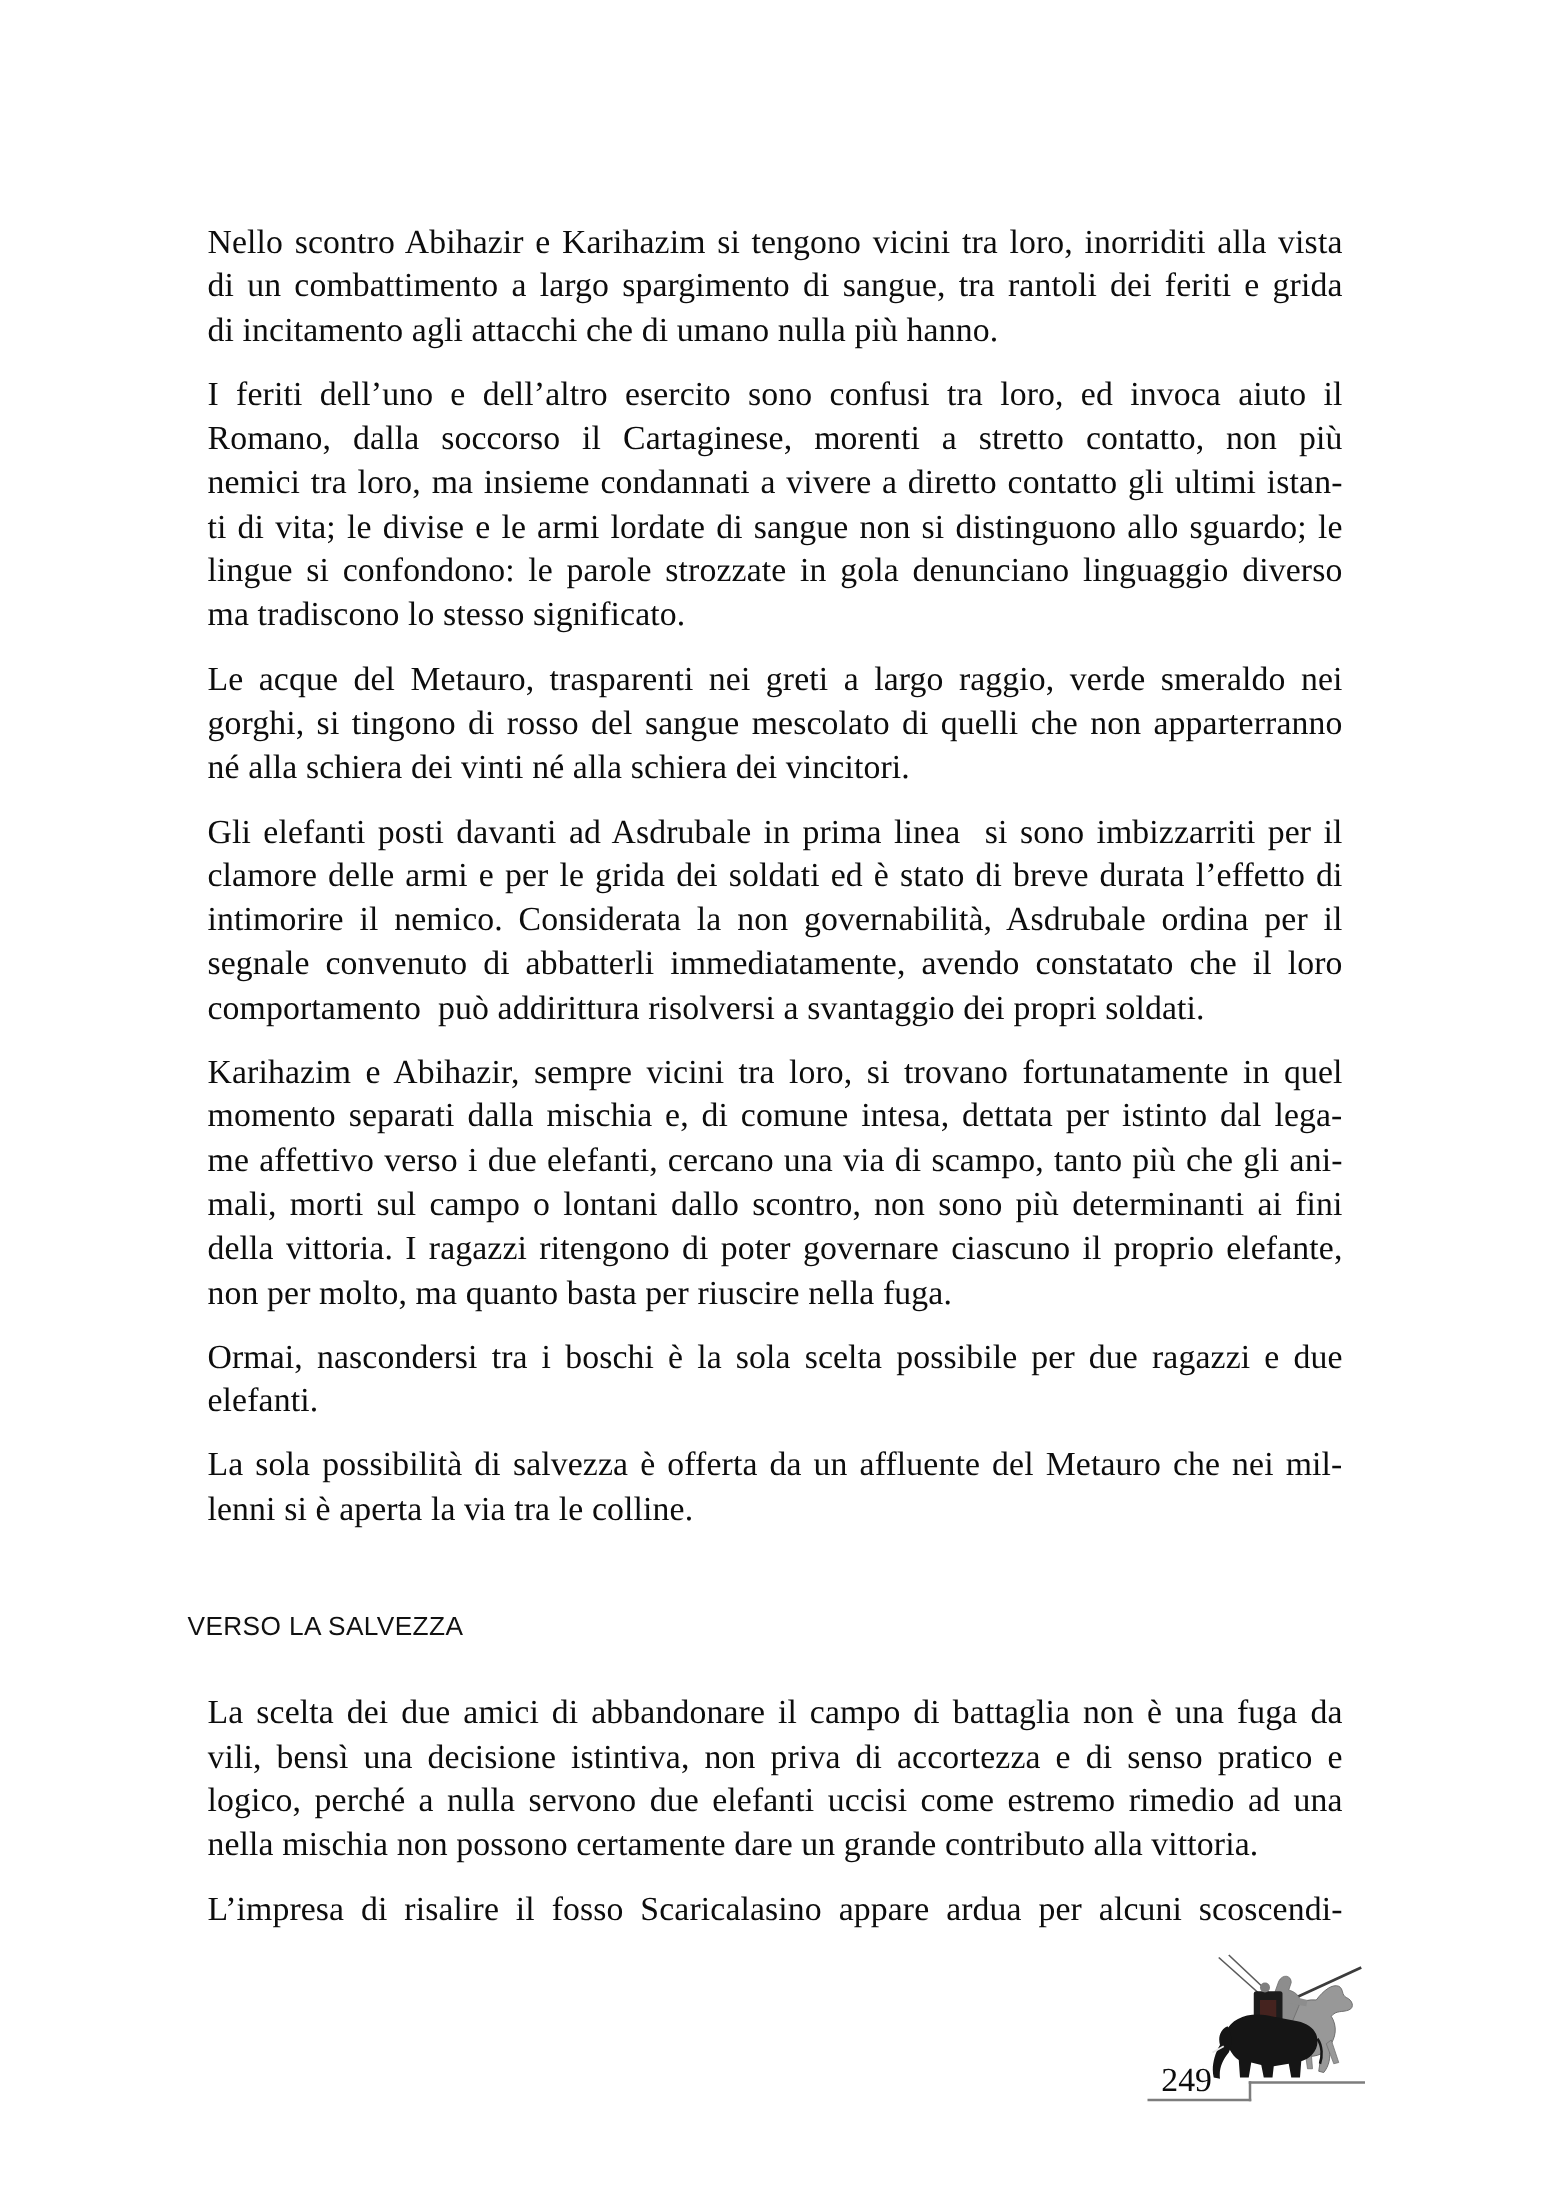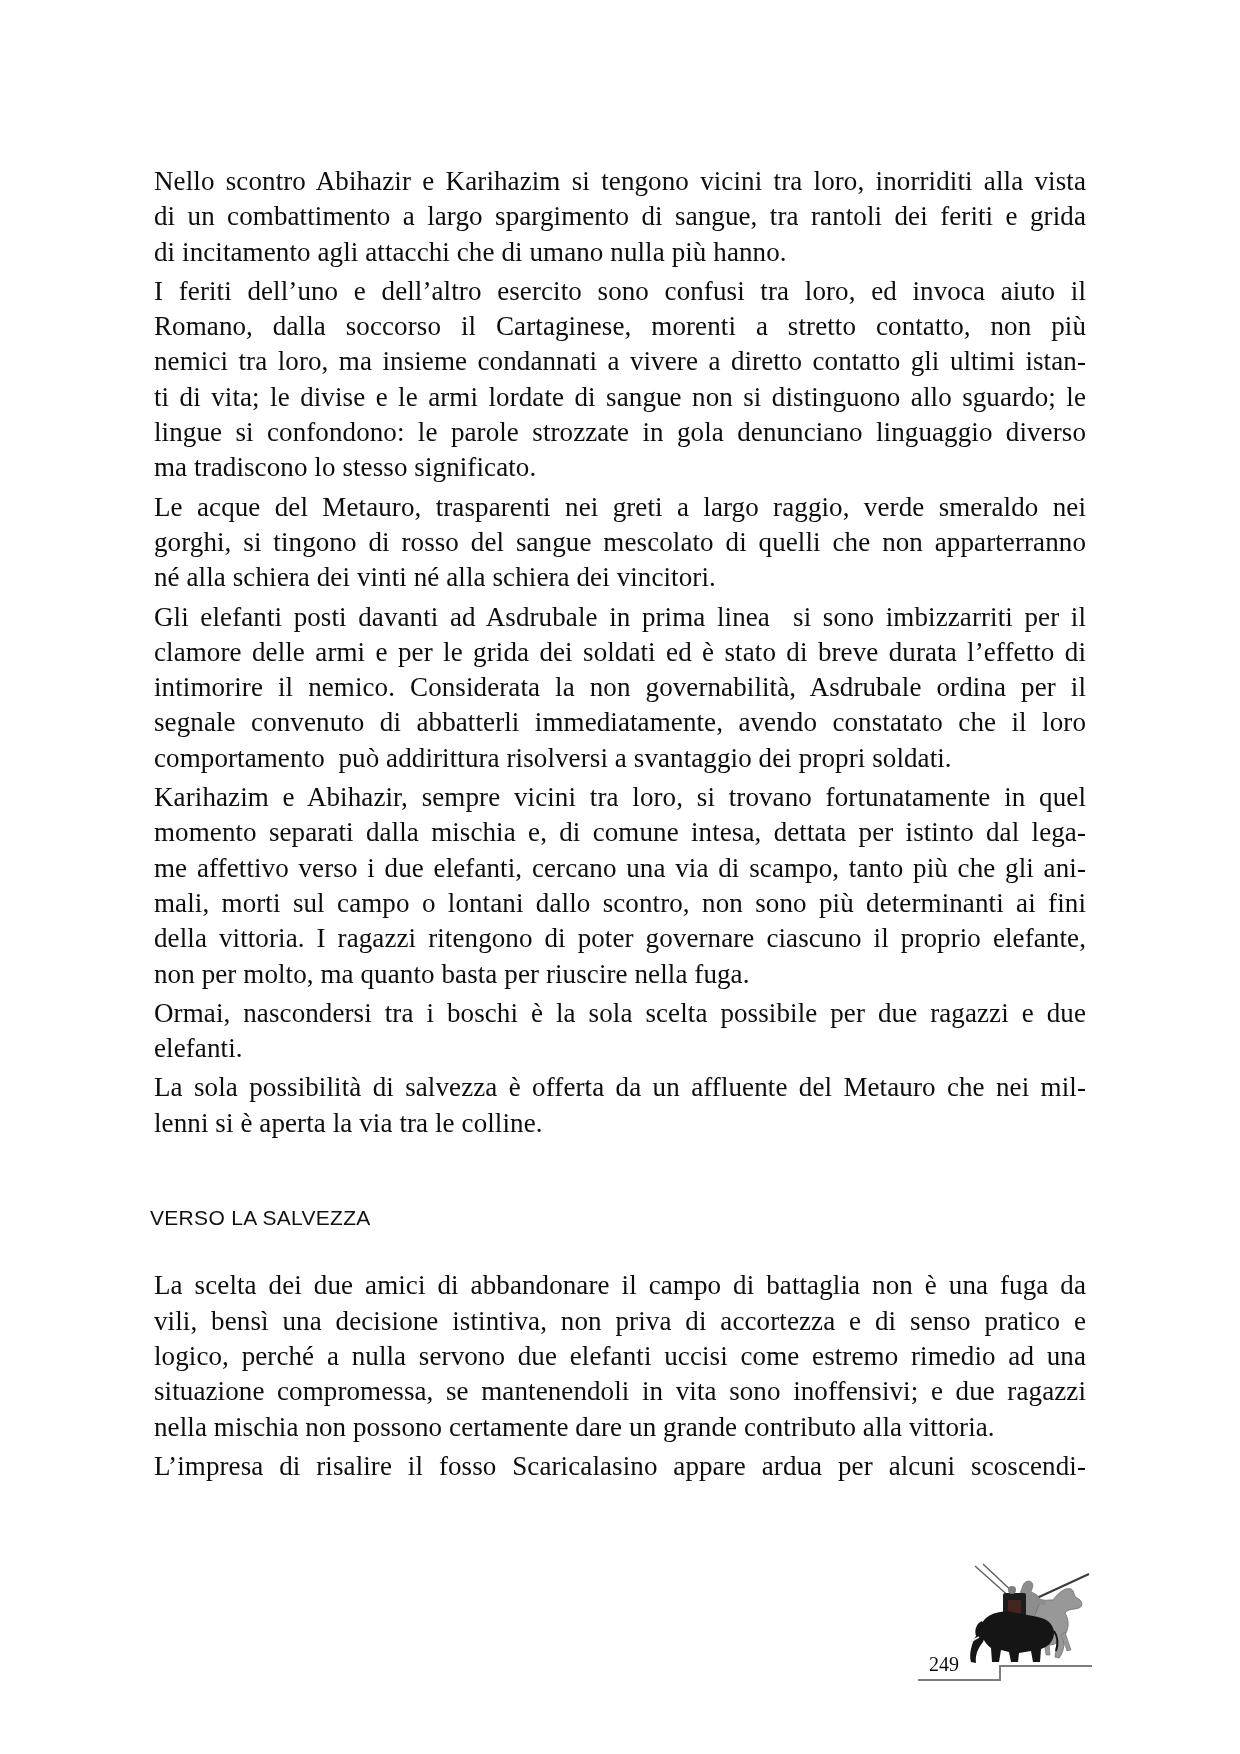--- a/index.html
+++ b/index.html
@@ -18,21 +18,21 @@
   }
   .text-block {
     position: absolute;
     left: 150px;
     top: 160px;
     width: 940px;
     font-size: 27px;
     line-height: 35.3px;
     letter-spacing: 0.1px;
   }
-  .paragraph { margin: 4px; }
+  .paragraph { margin: 16px; }
   .line {
     height: 35.3px;
     overflow: hidden;
     text-align: justify;
     text-align-last: justify;
   }
   .line.end {
     text-align: center;
     text-align-last: left;
     font-family: Liberation Serif, serif;
@@ -44,21 +44,21 @@
     height: 35.3px;
     margin-top: 59px;
     margin-bottom: 33px;
     letter-spacing: 0.3px;
     color: #111111;
   }
   .page-number {
     position: absolute;
     left: 929px;
     top: 1649px;
-    font-size: 20px;
+    font-size: 27px;
     line-height: 31px;
     color: #0d0d0d;
   }
   .rule {
     position: absolute;
     background: #7d7d7d;
   }
   .rule-low   { left: 918px;  top: 1679px; width: 83px;  height: 2px; }
   .rule-riser { left: 999px;  top: 1665px; width: 2px;   height: 16px; }
   .rule-high  { left: 999px;  top: 1665px; width: 93px;  height: 2px; }
@@ -115,21 +115,20 @@
       </div>
       <div class="paragraph">
         <div class="line">La sola possibilità di salvezza è offerta da un affluente del Metauro che nei mil-</div>
         <div class="line end">lenni si è aperta la via tra le colline.</div>
       </div>
       <div class="heading">VERSO LA SALVEZZA</div>
       <div class="paragraph">
         <div class="line">La scelta dei due amici di abbandonare il campo di battaglia non è una fuga da</div>
         <div class="line">vili, bensì una decisione istintiva, non priva di accortezza e di senso pratico e</div>
         <div class="line">logico, perché a nulla servono due elefanti uccisi come estremo rimedio ad una</div>
-        <div class="line">situazione compromessa, se mantenendoli in vita sono inoffensivi; e due ragazzi</div>
         <div class="line end">nella mischia non possono certamente dare un grande contributo alla vittoria.</div>
       </div>
       <div class="paragraph">
         <div class="line">L’impresa di risalire il fosso Scaricalasino appare ardua per alcuni scoscendi-</div>
       </div>
     </div>
 
   <span class="page-number">249</span>
 
   <div class="rule rule-low"></div>

